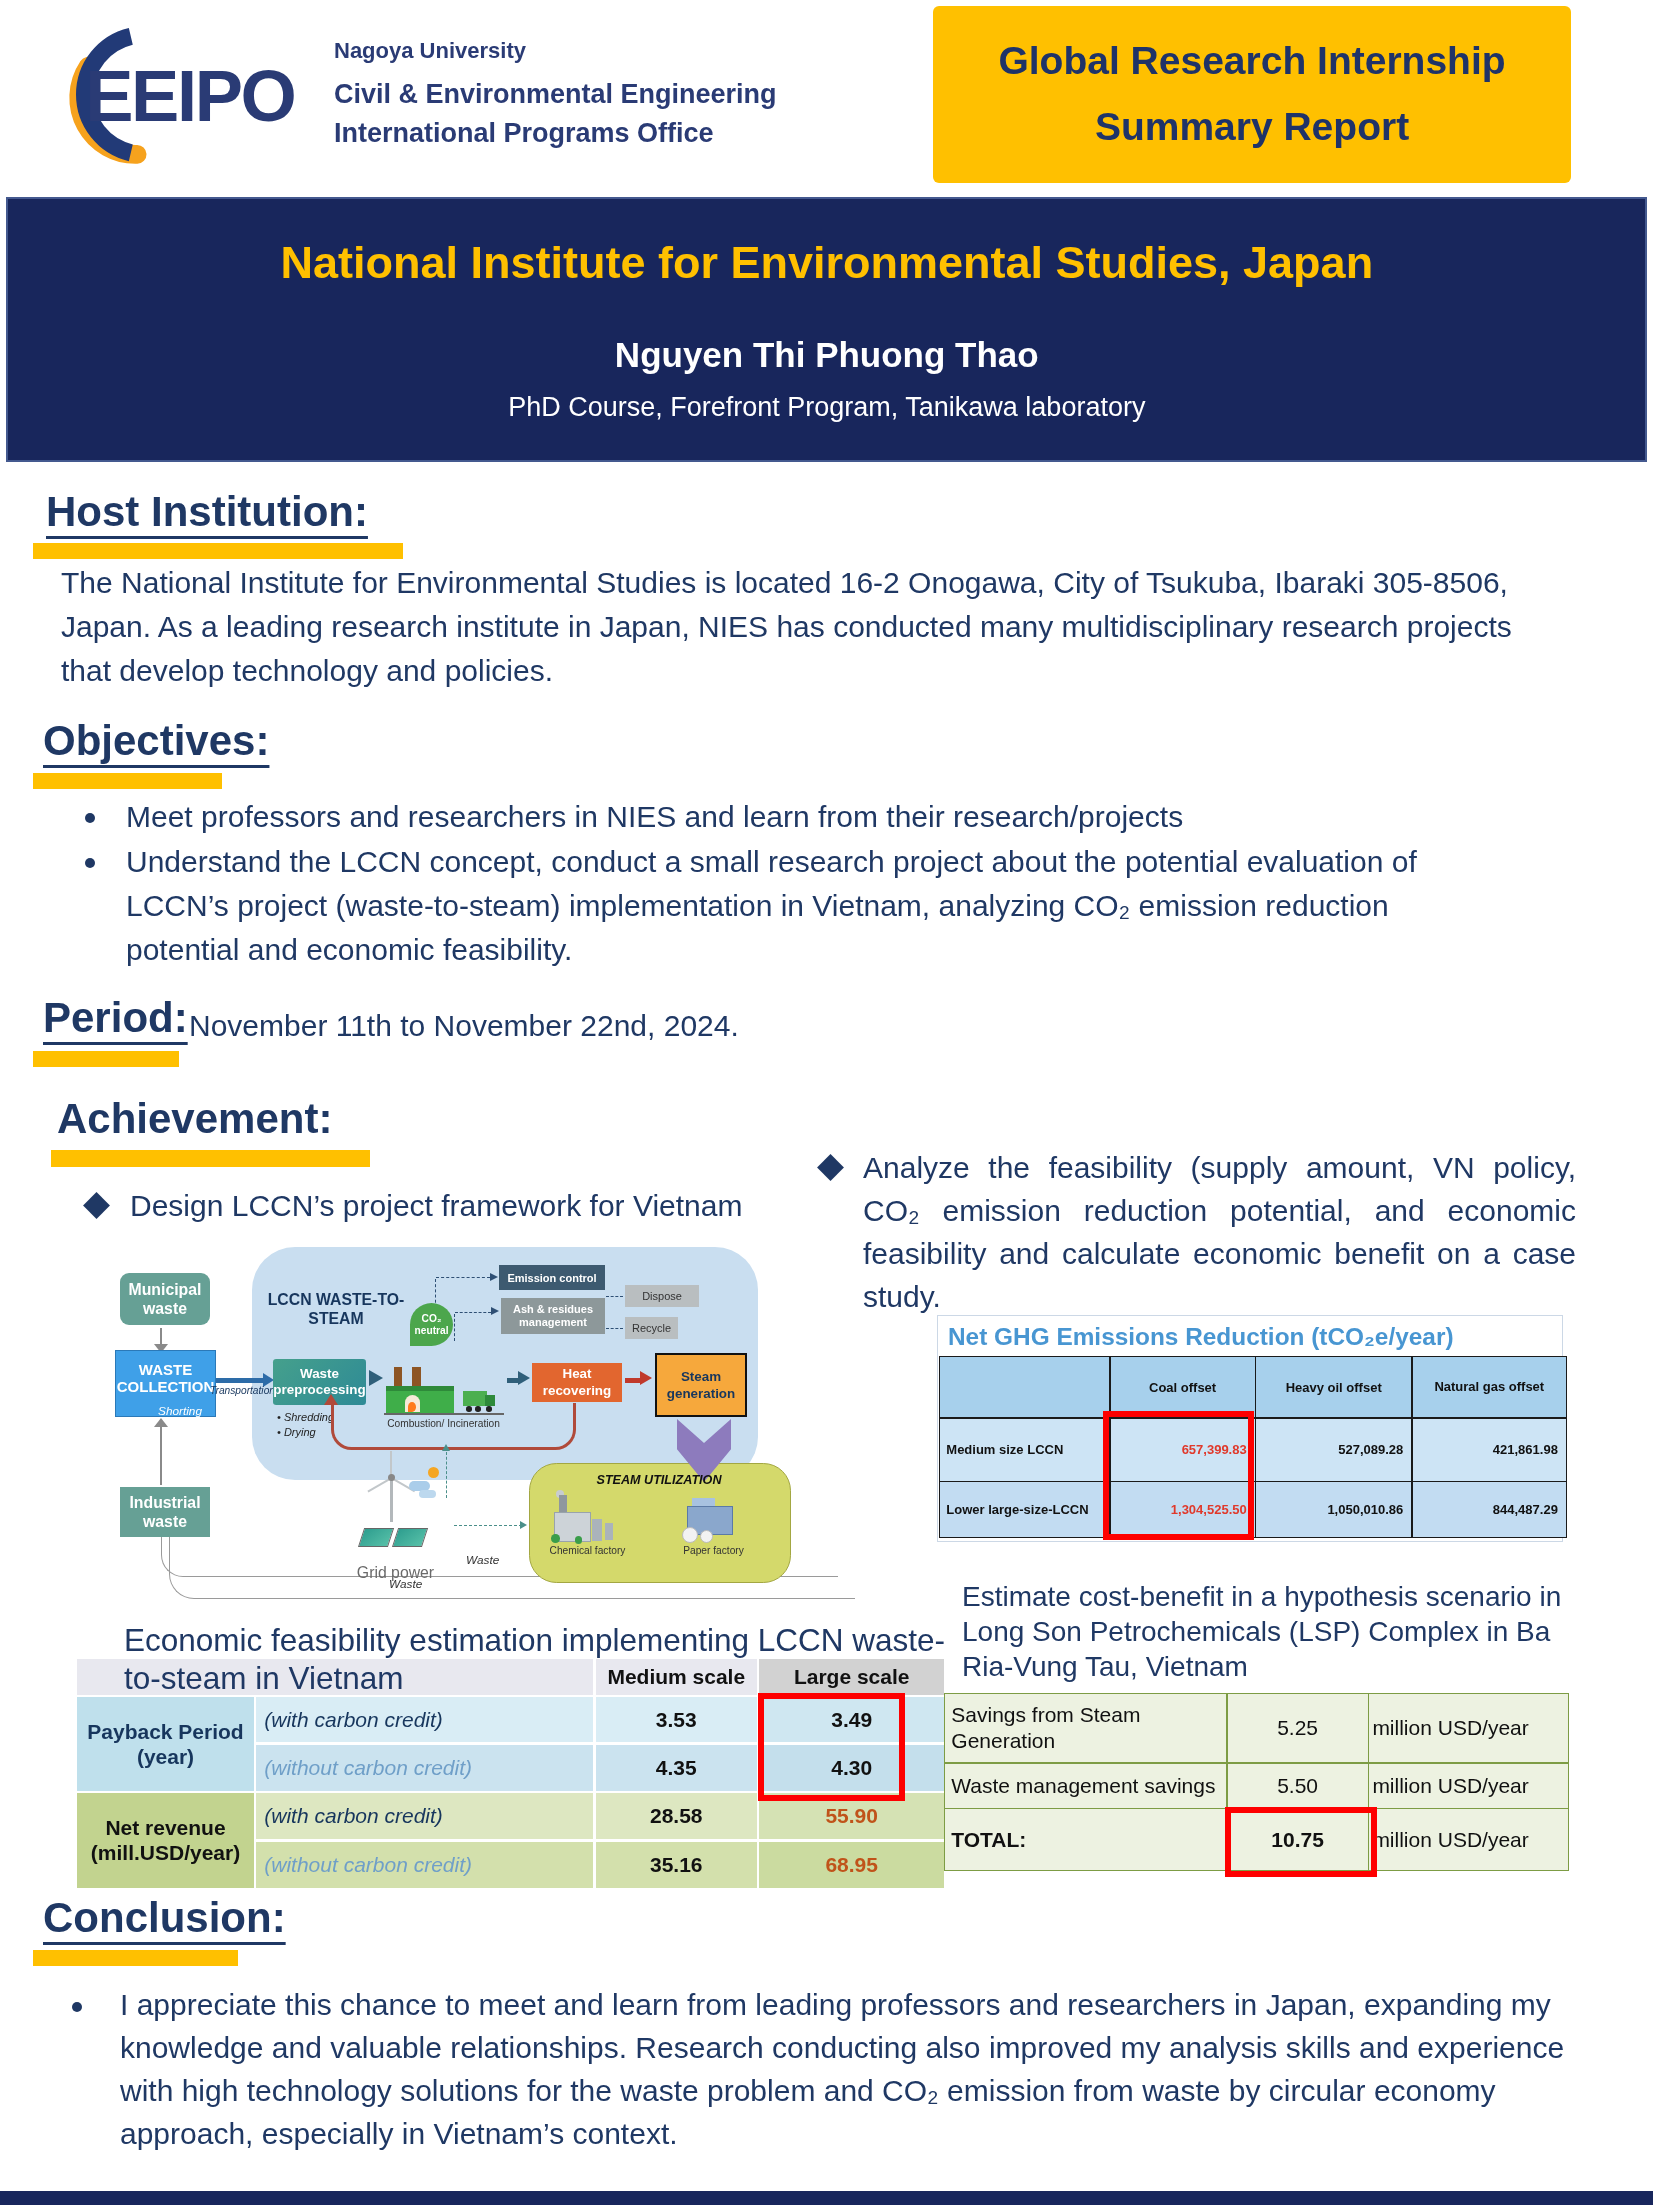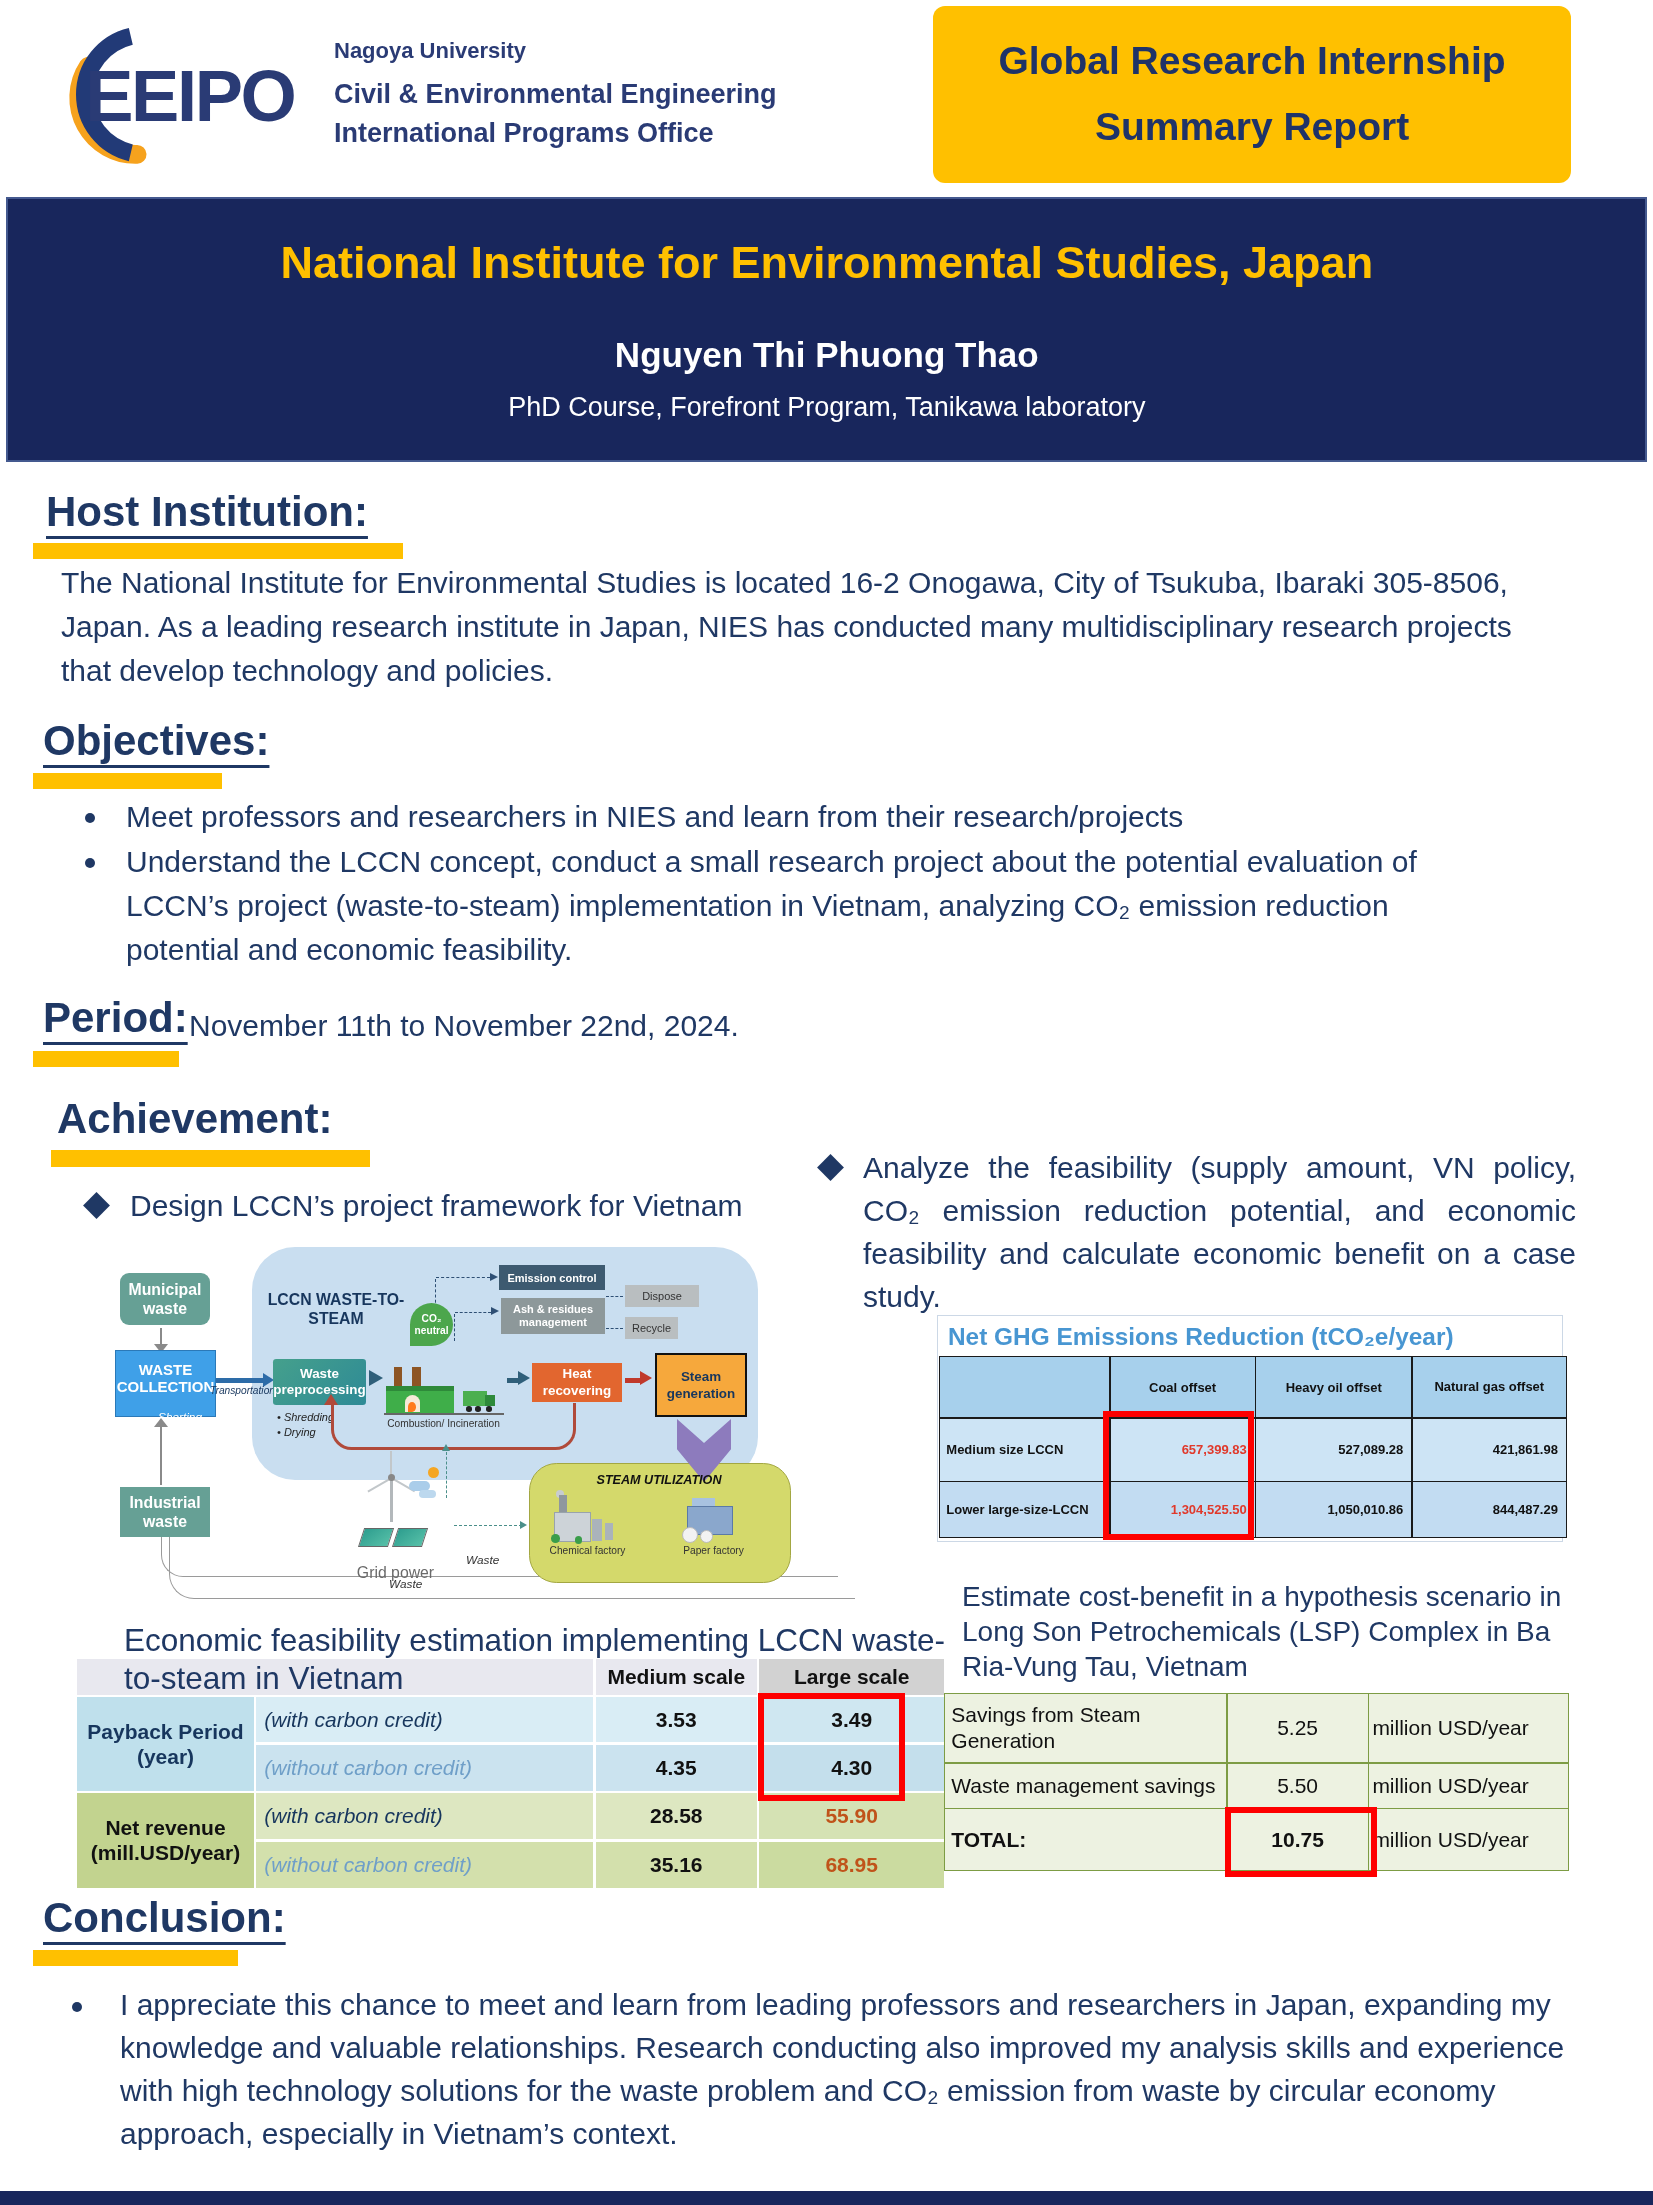--- a/index.html
+++ b/index.html
@@ -9,21 +9,21 @@
   .pre{white-space:pre-line;}
   .h1{font-weight:bold;font-size:42px;color:#1f3864;}
   .h1.u{text-decoration:underline;text-decoration-thickness:3.2px;text-underline-offset:9.5px;}
   .goldbar{background:#ffc000;height:15.8px;}
   .body-text{font-size:30px;line-height:44px;color:#1f3864;}
   .dot{width:10.2px;height:10.2px;border-radius:50%;background:#1f3864;}
   .diamond{width:19px;height:19px;background:#1f3864;transform:rotate(45deg);}
   
   .orgline1{font-size:22px;font-weight:bold;color:#2a3b75;}
   .orgline2{font-size:27px;font-weight:bold;color:#2a3b75;}
-  .badge{background:#ffc000;border-radius:12px;text-align:center;color:#1f3368;}
+  .badge{background:#ffc000;border-radius:6px;text-align:center;color:#1f3368;}
   .badge .l{font-weight:bold;font-size:39px;}
   
   .banner{background:#18265c;border:2.4px solid #44598f;}
   .banner .t{color:#ffc000;font-weight:bold;font-size:45px;text-align:center;}
   .banner .a{color:#ffffff;font-weight:bold;font-size:35px;text-align:center;}
   .banner .s{color:#ffffff;font-size:27px;text-align:center;}
   
   .dbox{display:flex;align-items:center;justify-content:center;text-align:center;}
   .teal{background:#66a095;color:#fff;font-weight:bold;font-size:15.8px;line-height:19px;}
   .hline{position:absolute;height:4.7px;}
@@ -121,21 +121,21 @@
   <div class="abs pre" style="left:466px;top:1553px;font-size:11.8px;font-style:italic;color:#333;">Waste</div>
   <div class="abs pre" style="left:389px;top:1577px;font-size:11.8px;font-style:italic;color:#333;">Waste</div>
 
   <div class="abs dbox teal pre" style="left:120px;top:1273px;width:90px;height:52px;border-radius:9px;">Municipal
 waste</div>
   <div class="abs" style="left:160px;top:1328px;width:2.4px;height:17.3px;background:#8a8a8a;"></div>
   <div class="tri" style="left:154px;top:1344px;border-left:7px solid transparent;border-right:7px solid transparent;border-top:9.5px solid #8a8a8a;"></div>
   <div class="abs" style="left:115px;top:1350px;width:99px;height:65px;background:#3fa0e8;border:1.6px solid #2b79b8;text-align:center;">
     <div class="pre" style="color:#fff;font-weight:bold;font-size:15px;line-height:17.3px;margin-top:9.5px;">WASTE
 COLLECTION</div>
-    <div style="color:#fff;font-style:italic;font-size:11.8px;margin-top:15px;padding-left:29px;">Shorting</div>
+    <div style="color:#fff;font-style:italic;font-size:11.8px;margin-top:9px;padding-left:29px;">Shorting</div>
   </div>
   <div class="tri" style="left:154px;top:1418px;border-left:7px solid transparent;border-right:7px solid transparent;border-bottom:9.5px solid #8a8a8a;"></div>
   <div class="abs" style="left:160px;top:1427px;width:2.4px;height:58px;background:#8a8a8a;"></div>
   <div class="abs dbox teal pre" style="left:120px;top:1487px;width:90px;height:50px;">Industrial
 waste</div>
 
   <div class="abs pre" style="left:265px;top:1290px;width:142px;text-align:center;font-weight:bold;font-size:15.8px;line-height:19px;color:#17365d;">LCCN WASTE-TO-
 STEAM</div>
 
   <div class="abs dbox" style="left:499px;top:1265px;width:106px;height:25px;background:#3d5a70;color:#fff;font-weight:bold;font-size:11px;">Emission control</div>

